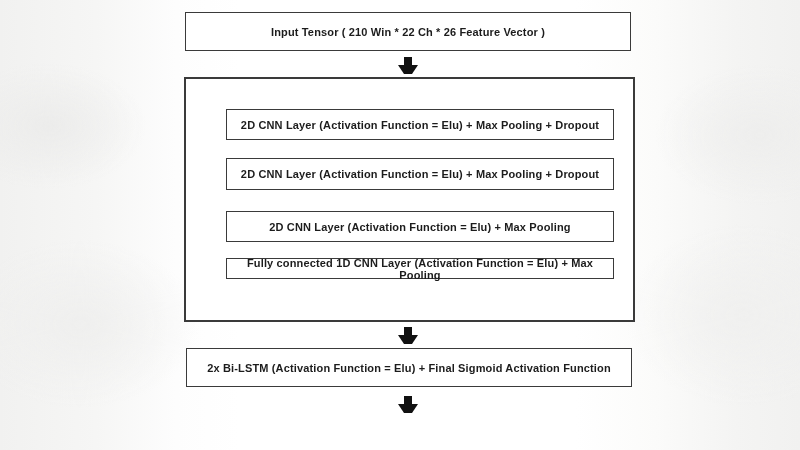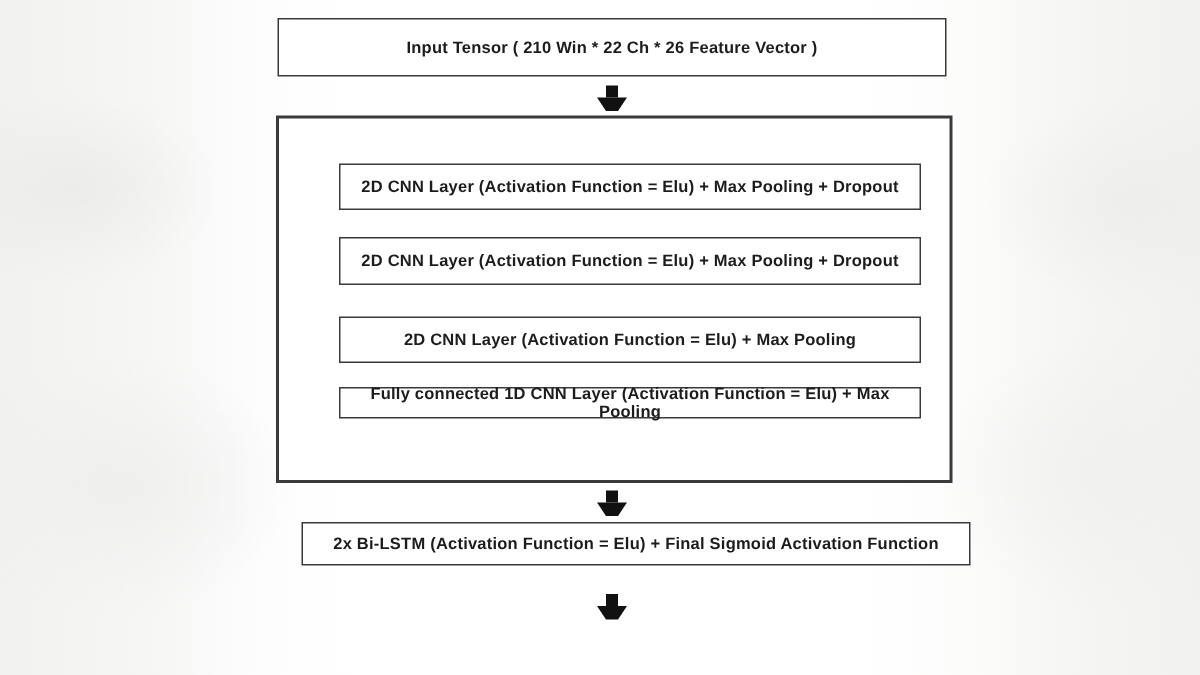--- a/index.html
+++ b/index.html
@@ -92,21 +92,21 @@
 
   <div class="box inner-box" style="top:250px; height:21px;">
     <span>Fully connected 1D CNN Layer  (Activation Function = Elu) + Max Pooling</span>
   </div>
 
   <div class="arrow" style="left:393px; top:315px; height:24px;">
     <div class="stem"></div>
     <div class="head"></div>
   </div>
 
-  <div class="box" style="left:193px; top:340px; width:446px; height:29px;justify-content:center;">
+  <div class="box" style="left:178px; top:340px; width:446px; height:39px;justify-content:center;">
     <span>2x Bi-LSTM (Activation Function = Elu) + Final Sigmoid Activation Function</span>
   </div>
 
   <div class="arrow" style="left:393px; top:384px; height:19px;">
     <div class="stem"></div>
     <div class="head"></div>
   </div>
 
 
 </div>

